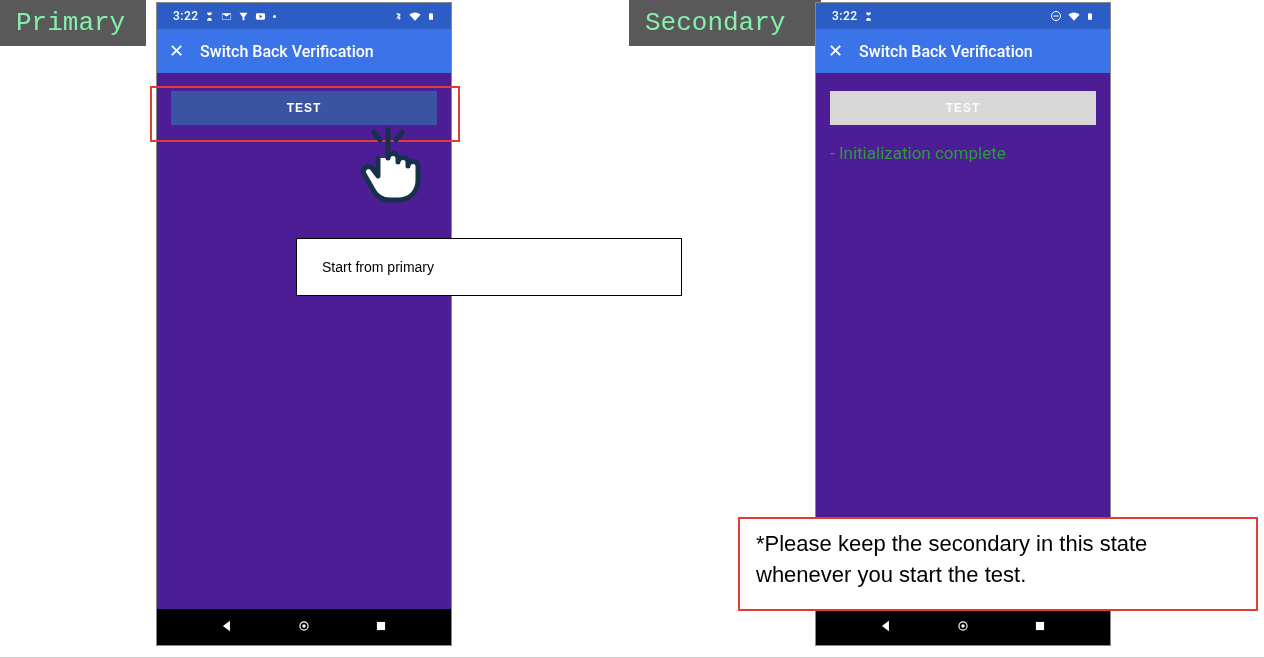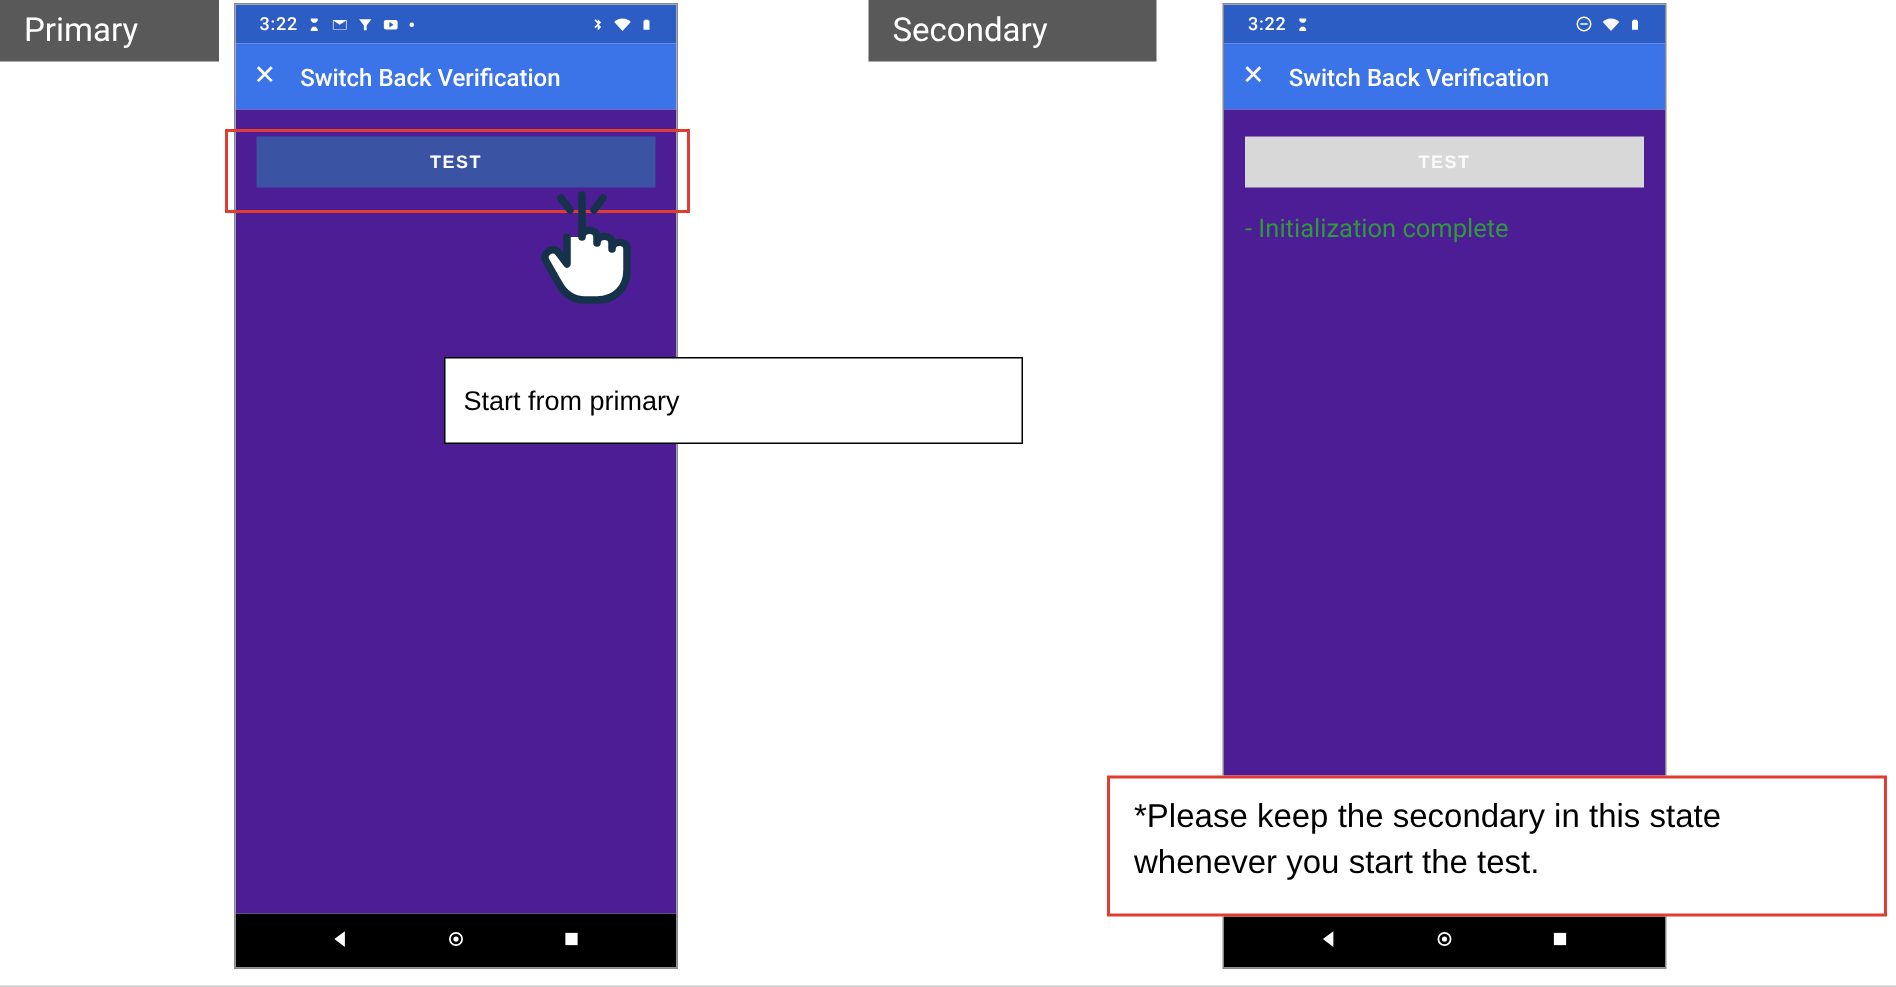--- a/index.html
+++ b/index.html
@@ -8,27 +8,28 @@
     height: 658px;
     background: #ffffff;
     position: relative;
     font-family: Roboto, Arial, sans-serif;
     border-bottom: 1px solid #ccc;
   }
   .tag {
     position: absolute;
     top: 0;
     background: #595959;
-    color: #ffffff;
-    font-size: 22px;
+    color: #86efac;
+    font-size: 26px;
     padding: 8px 16px;
     font-weight: 400;
+    font-family: Liberation Mono, monospace;
   }
   .tag.primary { left: 0; width: 146px; }
-  .tag.secondary { left: 579px; width: 192px; }
+  .tag.secondary { left: 629px; width: 192px; }
 
   .phone {
     position: absolute;
     top: 2px;
     width: 296px;
     height: 644px;
     background: #fff;
     border: 1px solid #888;
     display: flex;
     flex-direction: column;
@@ -126,22 +127,22 @@
     position: absolute;
     left: 360px; top: 124px;
     width: 72px; height: 82px;
     pointer-events: none;
   }
 
   .note-box {
     position: absolute;
     background: #fff;
     border: 1.5px solid #000;
-    font-size: 18px;
-    padding: 10px 12px;
+    font-size: 14px;
+    padding: 10px 25px;
     font-family: Arial, sans-serif;
   }
   .note1 { left: 296px; top: 238px; width: 386px; height: 58px; display:flex; align-items:center; }
 
   .note-red {
     position: absolute;
     background: #fff;
     border: 2px solid #e03c31;
     font-size: 22px;
     padding: 10px 16px;

